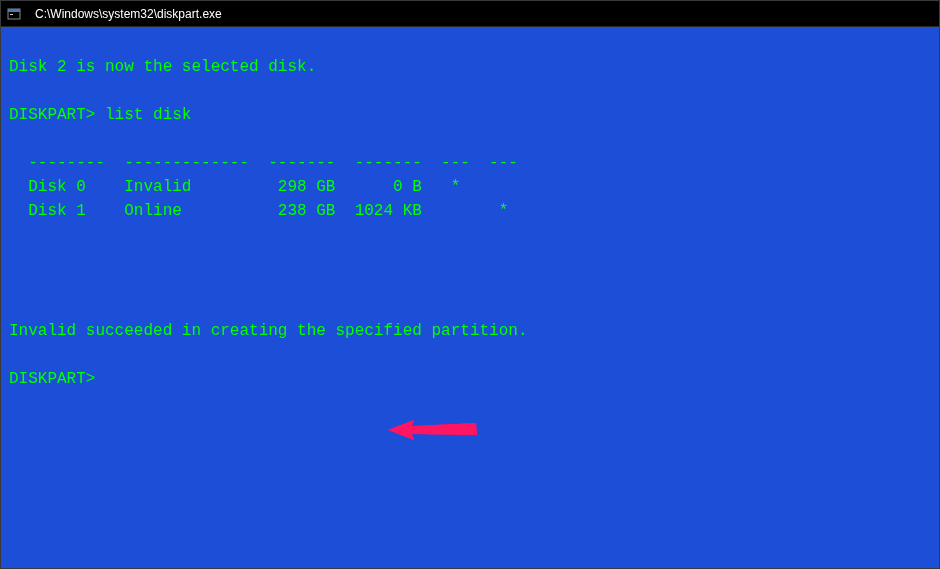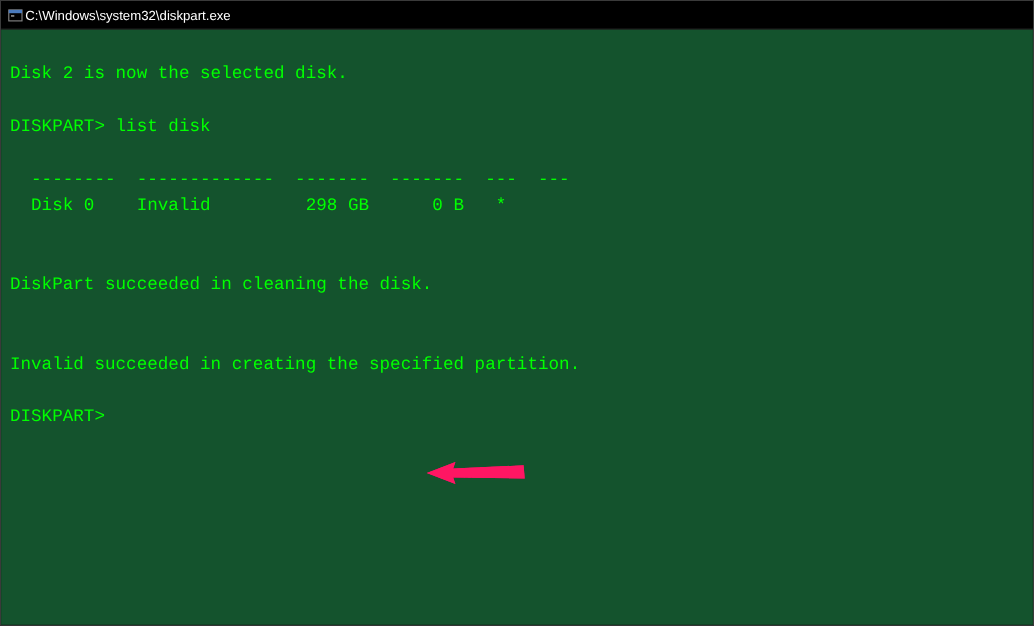--- a/index.html
+++ b/index.html
@@ -22,35 +22,35 @@
       display: flex;
       flex-direction: column;
     }
     .titlebar {
       height: 26px;
       background: #000;
       border-bottom: 1px solid #2a2a2a;
       display: flex;
       align-items: center;
       padding: 0 6px;
-      gap: 2px;
+      gap: 14px;
     }
     .window-icon {
       width: 14px;
       height: 14px;
       display: inline-block;
     }
     .window-title {
       color: #fff;
       font-family: 'Segoe UI', Tahoma, sans-serif;
       font-size: 12px;
     }
     .console-area {
       flex: 1;
-      background: #14532d;
+      background: #1d4ed8;
       padding: 4px 8px;
       color: #00ff00;
       font-size: 16px;
       line-height: 1.5;
       position: relative;
     }
     .console-line {
       white-space: pre;
       font-family: Consolas, 'Courier New', monospace;
     }
@@ -78,23 +78,23 @@
   </div>
 
   <div class="console-area">
     <div class="blank-line"></div>
     <div class="console-line">Disk 2 is now the selected disk.</div>
     <div class="blank-line"></div>
     <div class="console-line">DISKPART&gt; list disk</div>
     <div class="blank-line"></div>
     <div class="console-line">  --------  -------------  -------  -------  ---  ---</div>
     <div class="console-line">  Disk 0    Invalid         298 GB      0 B   *</div>
+    <div class="console-line">  Disk 1    Online          238 GB  1024 KB        *</div>
     <div class="blank-line"></div>
     <div class="blank-line"></div>
-    <div class="console-line">DiskPart succeeded in cleaning the disk.</div>
     <div class="blank-line"></div>
     <div class="blank-line"></div>
     <div class="console-line">Invalid succeeded in creating the specified partition.</div>
     <div class="blank-line"></div>
     <div class="console-line">DISKPART&gt;</div>
 
     <svg class="arrow-annotation" style="left: 385px; top: 388px;" width="100" height="30" viewBox="0 0 100 30">
       <defs>
         <filter id="glow">
           <feDropShadow dx="0" dy="0" stdDeviation="0.3" flood-color="#ff1464"></feDropShadow>

